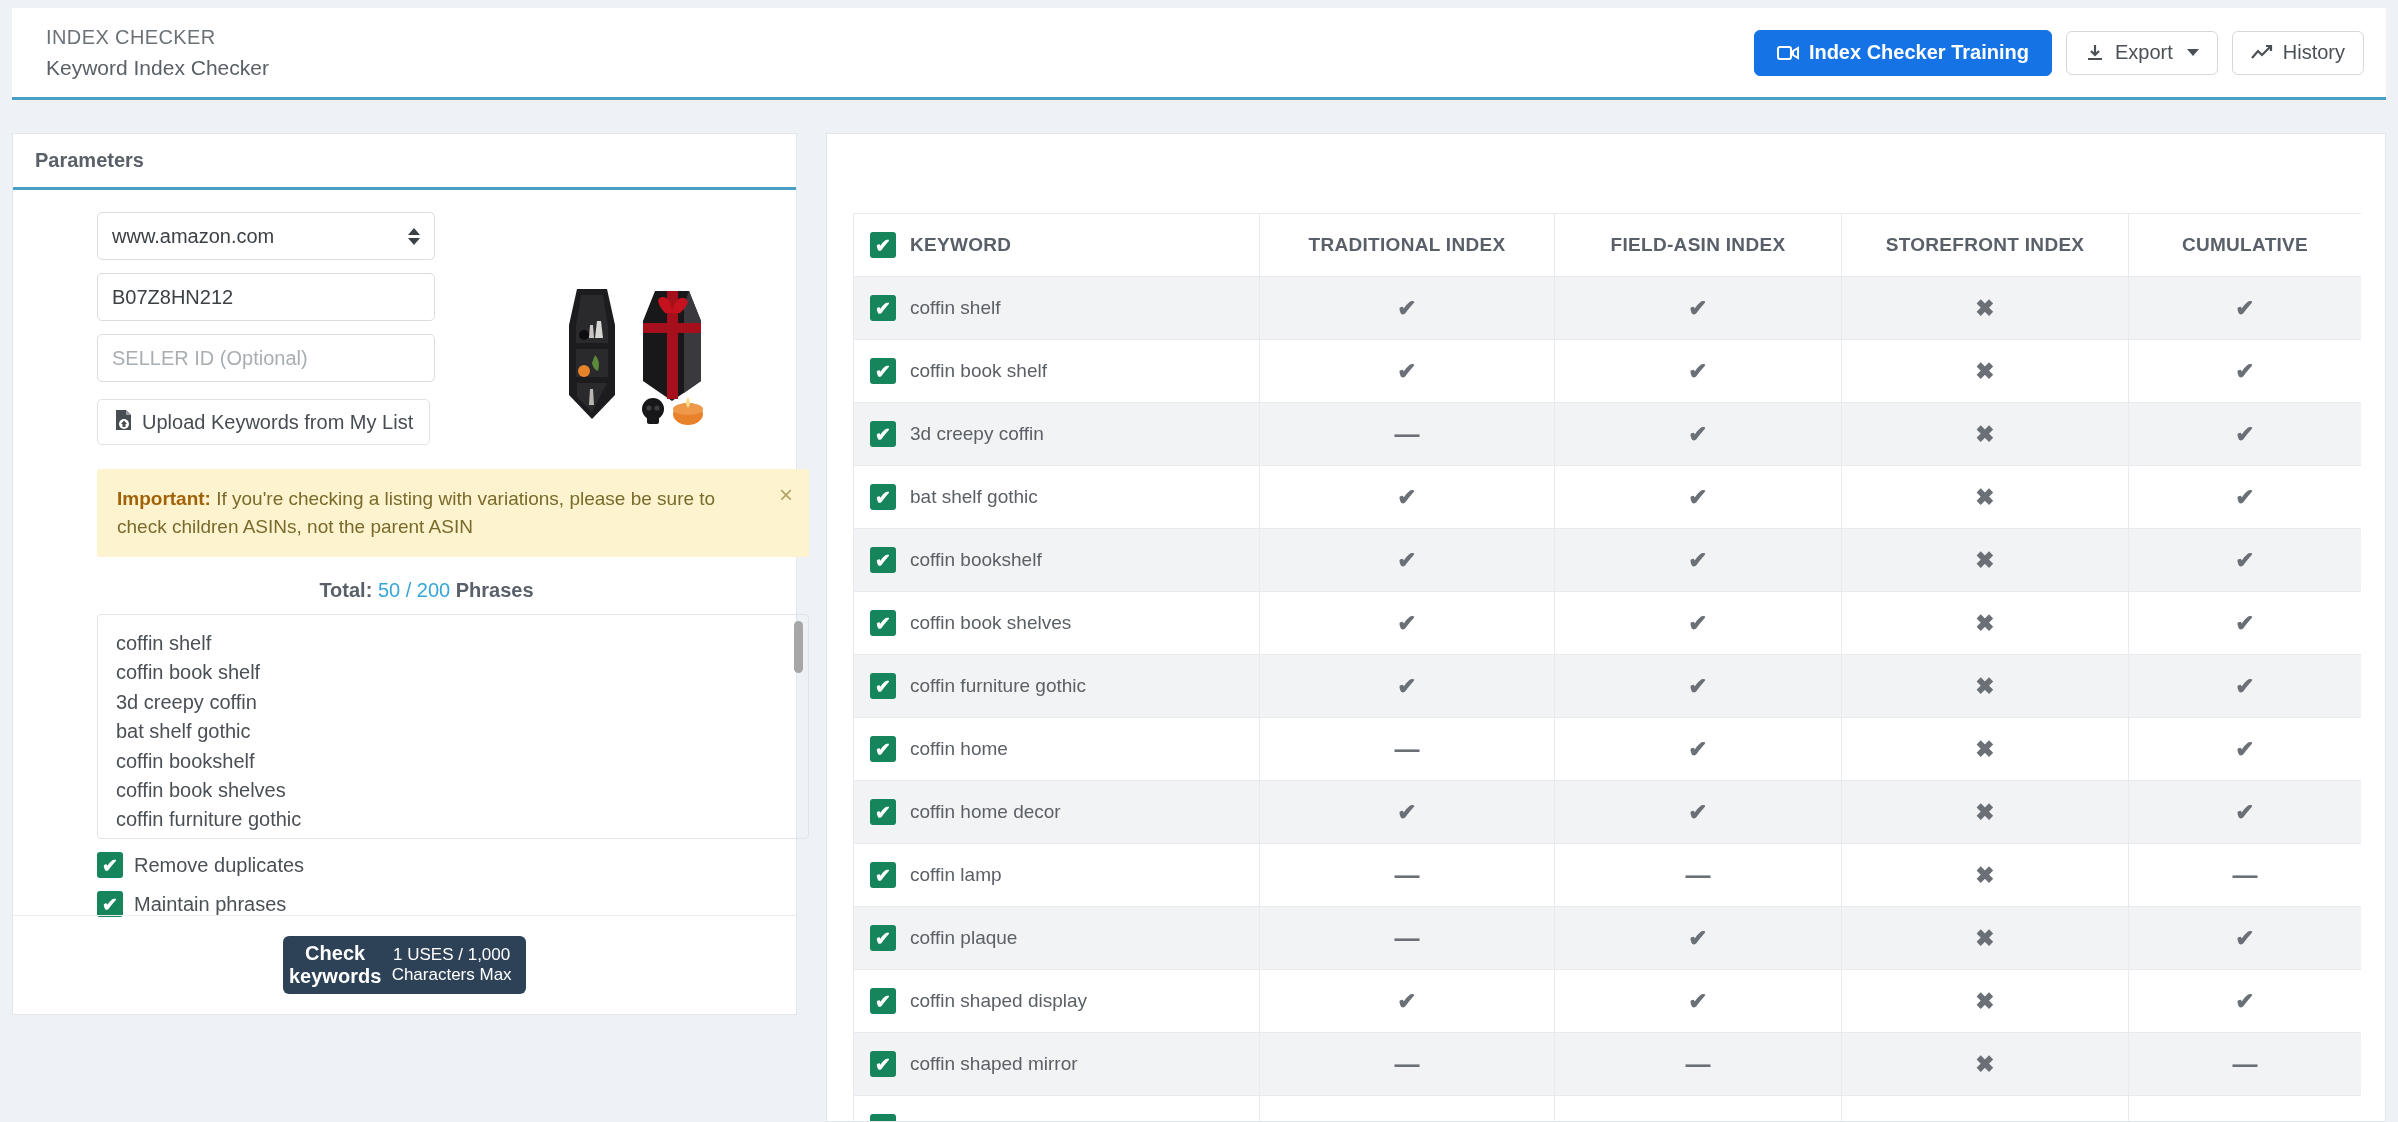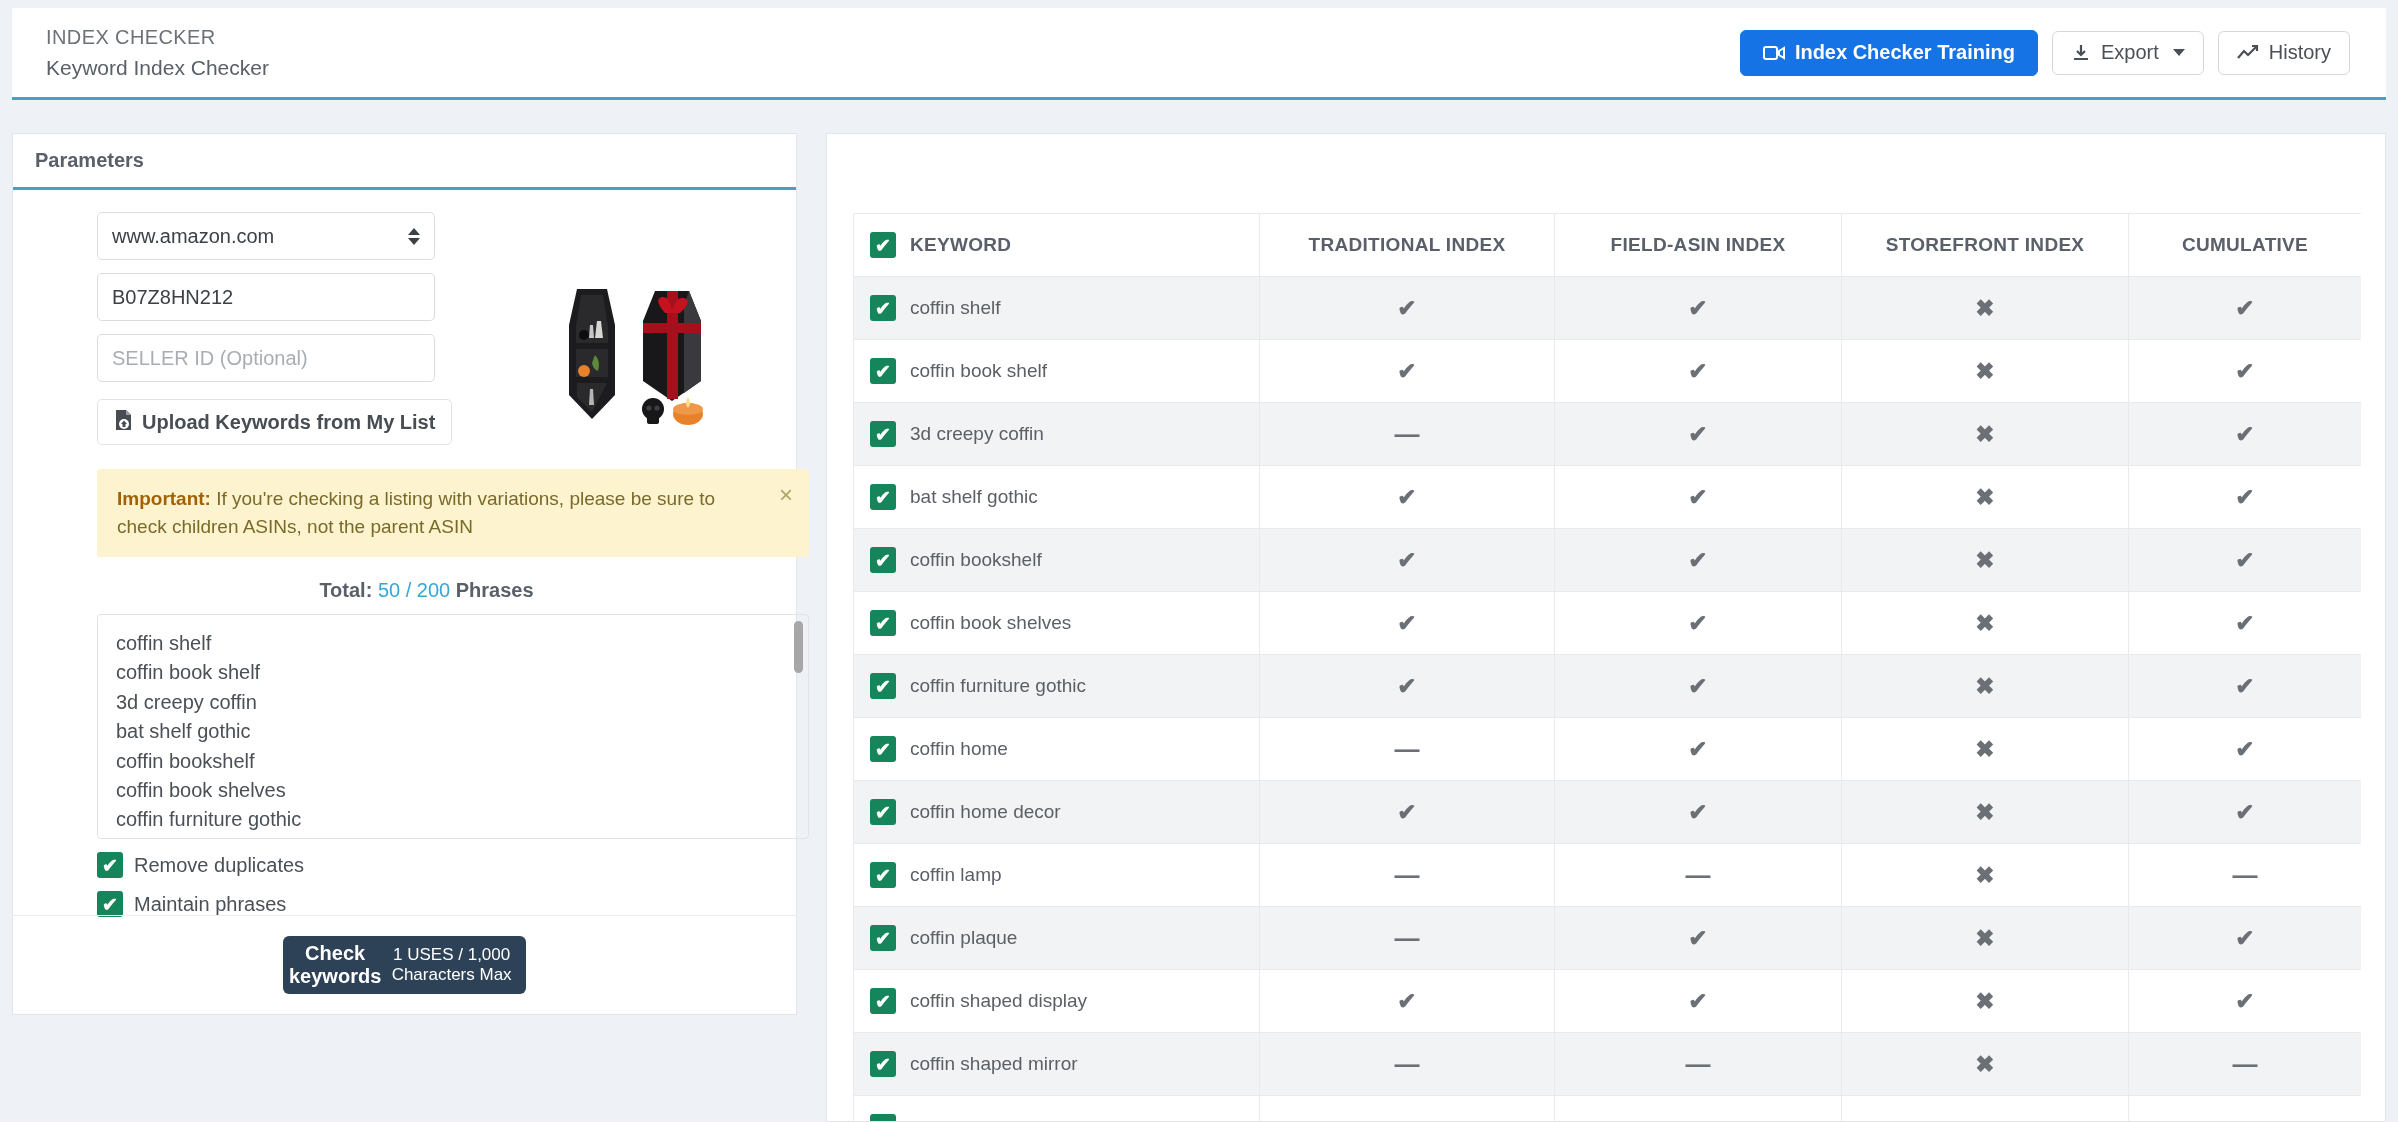--- a/index.html
+++ b/index.html
@@ -14,21 +14,21 @@
   
   .topbar {
     position: absolute;
     left: 12px; top: 8px;
     width: 2374px; height: 92px;
     background: #ffffff;
     border-bottom: 3px solid #4a9fc4;
     display: flex;
     align-items: center;
     justify-content: space-between;
-    padding: 0 36px 0 34px;
+    padding: 0 22px 0 34px;
   }
   .titleblock { display: flex; flex-direction: column; gap: 7px; }
   .app-eyebrow {
     font-size: 20px; color: #6b7278; letter-spacing: .4px;
   }
   .app-title {
     font-size: 21px; color: #5a6067;
   }
   .topactions { display: flex; align-items: center; gap: 14px; }
   .btn {
@@ -92,21 +92,21 @@
     border-right: 6px solid transparent;
   }
   .spinner i.up { border-bottom: 7px solid #3c4146; }
   .spinner i.dn { border-top: 7px solid #3c4146; }
 
   .upload-btn {
     display: inline-flex; align-items: center; gap: 9px;
     height: 46px; padding: 0 16px;
     border: 1px solid #dfe3e7; border-radius: 5px;
     background: #fff; cursor: pointer;
-    font-size: 20px; font-weight: bold; color: #474d53;
+    font-size: 20px; font-weight: normal; color: #474d53;
     margin-top: 4px;
   }
 
   
   .thumb {
     position: absolute;
     left: 500px; top: 95px;
     width: 180px; height: 142px;
   }
 

